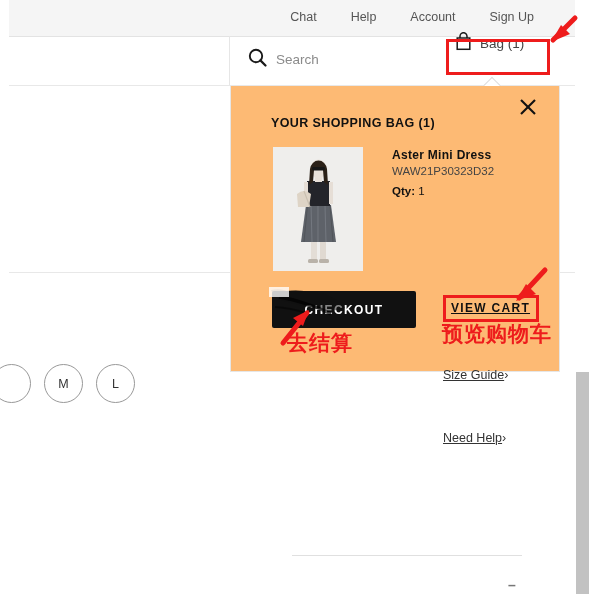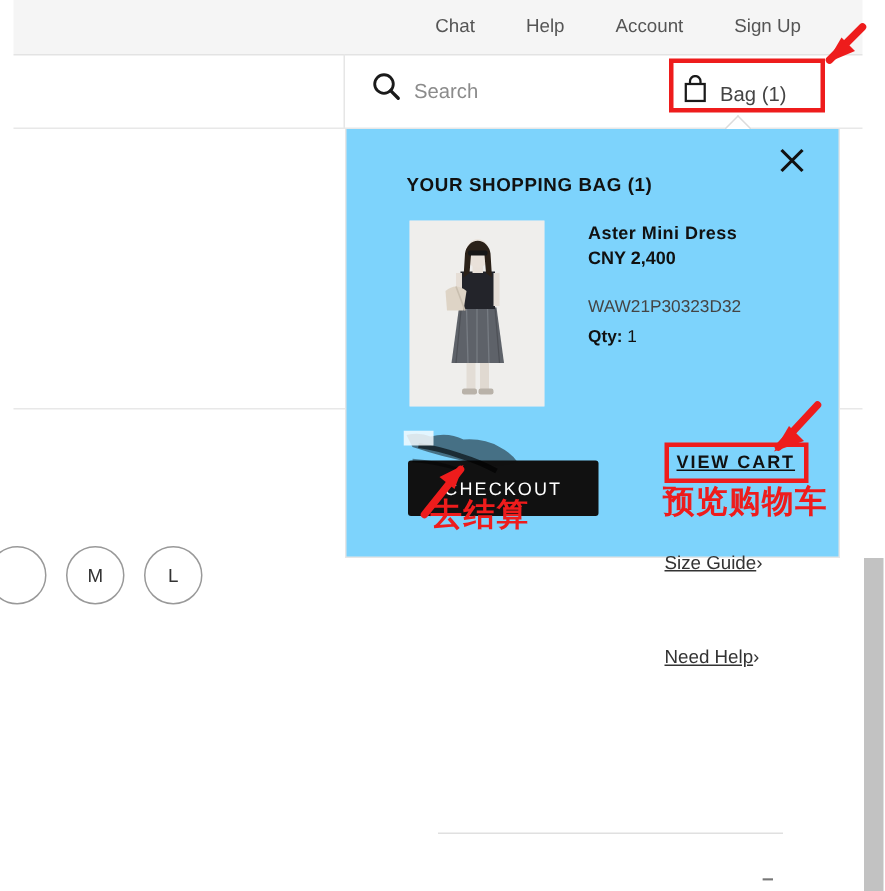--- a/index.html
+++ b/index.html
@@ -98,21 +98,21 @@
   }
   .search-text {
     font-size: 13.5px;
     color: #8b8b8b;
   }
 
   
   .bag-btn {
     position: absolute;
     left: 455px;
-    top: 50px;
+    top: 32px;
     display: flex;
     align-items: center;
     gap: 8px;
   }
   .bag-label {
     font-size: 13.5px;
     color: #444;
     white-space: nowrap;
   }
   .bag-highlight {
@@ -145,21 +145,21 @@
     transform: rotate(45deg);
   }
 
   
   #bag-panel {
     position: absolute;
     left: 230px;
     top: 86px;
     width: 330px;
     height: 286px;
-    background: #7dd3fc;
+    background: #fdba74;
     border: 1px solid #e6e6e6;
     border-top: none;
     box-sizing: border-box;
   }
   .panel-close {
     position: absolute;
     right: 22px;
     top: 12px;
     width: 18px;
     height: 18px;
@@ -227,33 +227,32 @@
   .it-qty em {
     font-style: normal;
     font-weight: normal;
   }
 
   
   .checkout-btn {
     position: absolute;
     left: 41px;
     top: 205px;
-    width: 127px;
+    width: 144px;
     height: 37px;
     background: #111111;
     color: #ffffff;
     font-size: 12px;
-    font-weight: normal;
+    font-weight: bold;
     letter-spacing: 1.4px;
     display: flex;
     align-items: center;
     justify-content: center;
     border-radius: 2px;
     cursor: pointer;
-    margin-top: 16px;
   }
   .smudge {
     position: absolute;
     left: 38px;
     top: 201px;
     width: 78px;
     height: 34px;
     pointer-events: none;
     opacity: 0.92;
   }
@@ -434,21 +433,20 @@
 
       <rect x="39" y="20" width="13" height="3.4" rx="1.4" fill="#171717"></rect>
 
       <path d="M24 47 q7 -6 14 0 l-2 13 l-11 0 Z" fill="#ded4c6"></path>
       <path d="M31 44 l6 16" stroke="#c9bfb0" stroke-width="1.1" fill="none"></path>
     </svg>
   </div>
 
   <div class="item-info">
     <p class="it-name">Aster Mini Dress</p>
-    <p class="it-price">CNY 2,400</p>
     <p class="it-style-value">WAW21P30323D32</p>
     <p class="it-qty"><span>Qty:</span>&nbsp;<em>1</em></p>
   </div>
 
   <div class="checkout-btn">CHECKOUT</div>
 
   <svg class="smudge" viewBox="0 0 78 34">
     <path d="M2 3 q9 -2 16 1 q12 -3 22 2 q14 -1 24 5 q8 4 12 10 q-12 4 -24 2 q-14 -3 -26 -6 q-11 -3 -20 -6 Z" fill="#111" opacity="0.55"></path>
     <path d="M10 10 q14 2 28 7 q13 4 24 10" stroke="#000" stroke-width="3.4" fill="none" opacity="0.7"></path>
     <path d="M6 20 q16 1 31 6" stroke="#000" stroke-width="2.2" fill="none" opacity="0.45"></path>

